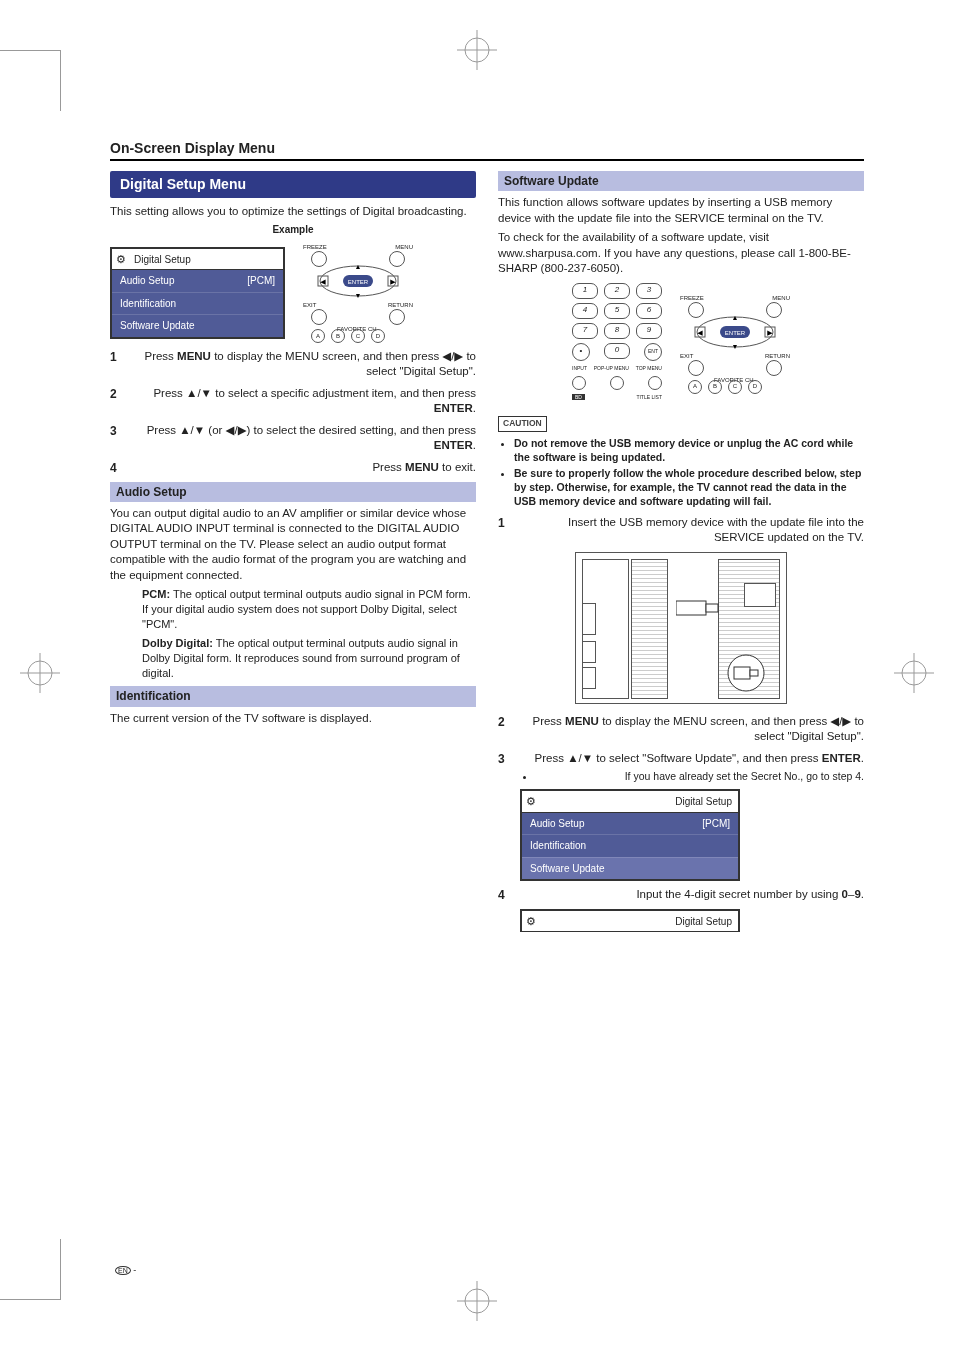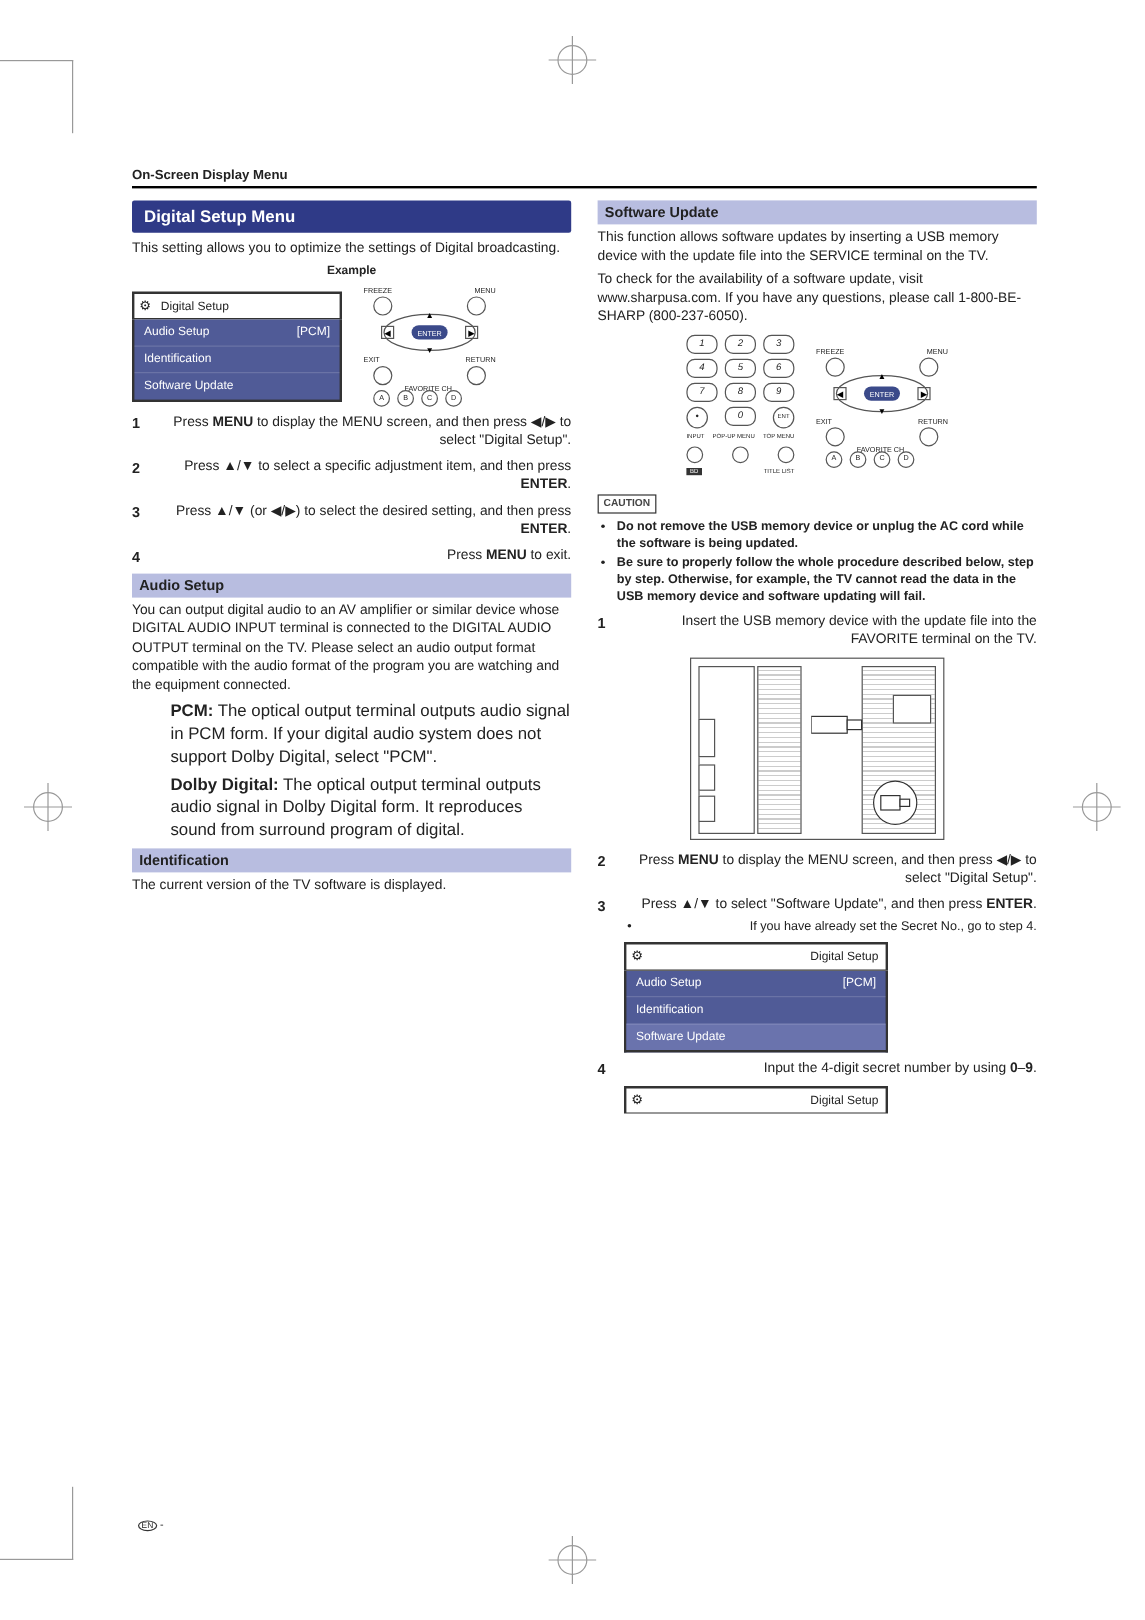--- a/index.html
+++ b/index.html
@@ -26,21 +26,21 @@
     position: absolute;
   }
   .reg-top { top: 30px; left: 50%; transform: translateX(-50%); }
   .reg-bottom { bottom: 25px; left: 50%; transform: translateX(-50%); }
   .reg-left { top: 50%; left: 20px; transform: translateY(-50%); }
   .reg-right { top: 50%; right: 20px; transform: translateY(-50%); }
   .regmark svg { width: 40px; height: 40px; }
   .en { position: absolute; bottom: 75px; left: 115px; font-size: 9px; }
 
   .section-title {
-    font-size: 11px;
+    font-size: 14px;
     font-weight: bold;
     margin-bottom: 3px;
   }
   .rule {
     border-top: 2px solid #000;
     margin-bottom: 10px;
   }
   .columns {
     display: flex;
     gap: 22px;
@@ -120,21 +120,21 @@
     content: counter(st);
     position: absolute;
     left: 0; top: 0;
     font-weight: bold;
     font-size: 12px;
   }
   .b { font-weight: bold; }
 
   .audio-desc {
     padding-left: 32px;
-    font-size: 14px;
+    font-size: 11px;
   }
   .audio-desc .label { font-weight: bold; }
 
   .caution-box {
     display: inline-block;
     border: 1px solid #333;
     font-size: 8.5px;
     font-weight: bold;
     padding: 1px 4px;
     color: #444;
@@ -398,21 +398,21 @@
         </div>
       </div>
 
       <div class="caution-box">CAUTION</div>
       <ul class="bullets">
         <li>Do not remove the USB memory device or unplug the AC cord while the software is being updated.</li>
         <li>Be sure to properly follow the whole procedure described below, step by step. Otherwise, for example, the TV cannot read the data in the USB memory device and software updating will fail.</li>
       </ul>
 
       <ol class="steps">
-        <li>Insert the USB memory device with the update file into the FAVORITE terminal on the TV.</li>
+        <li>Insert the USB memory device with the update file into the SERVICE updated on the TV.</li>
       </ol>
 
       
       <div class="tv-fig">
         <div class="panel stripes" style="left:55px;top:6px;width:35px;height:138px"></div>
         <div class="panel" style="left:6px;top:6px;width:45px;height:138px"></div>
         <div class="panel" style="left:6px;top:50px;width:12px;height:30px"></div>
         <div class="panel" style="left:6px;top:88px;width:12px;height:20px"></div>
         <div class="panel" style="left:6px;top:114px;width:12px;height:20px"></div>
         <div class="panel stripes" style="right:6px;top:6px;width:60px;height:138px"></div>

